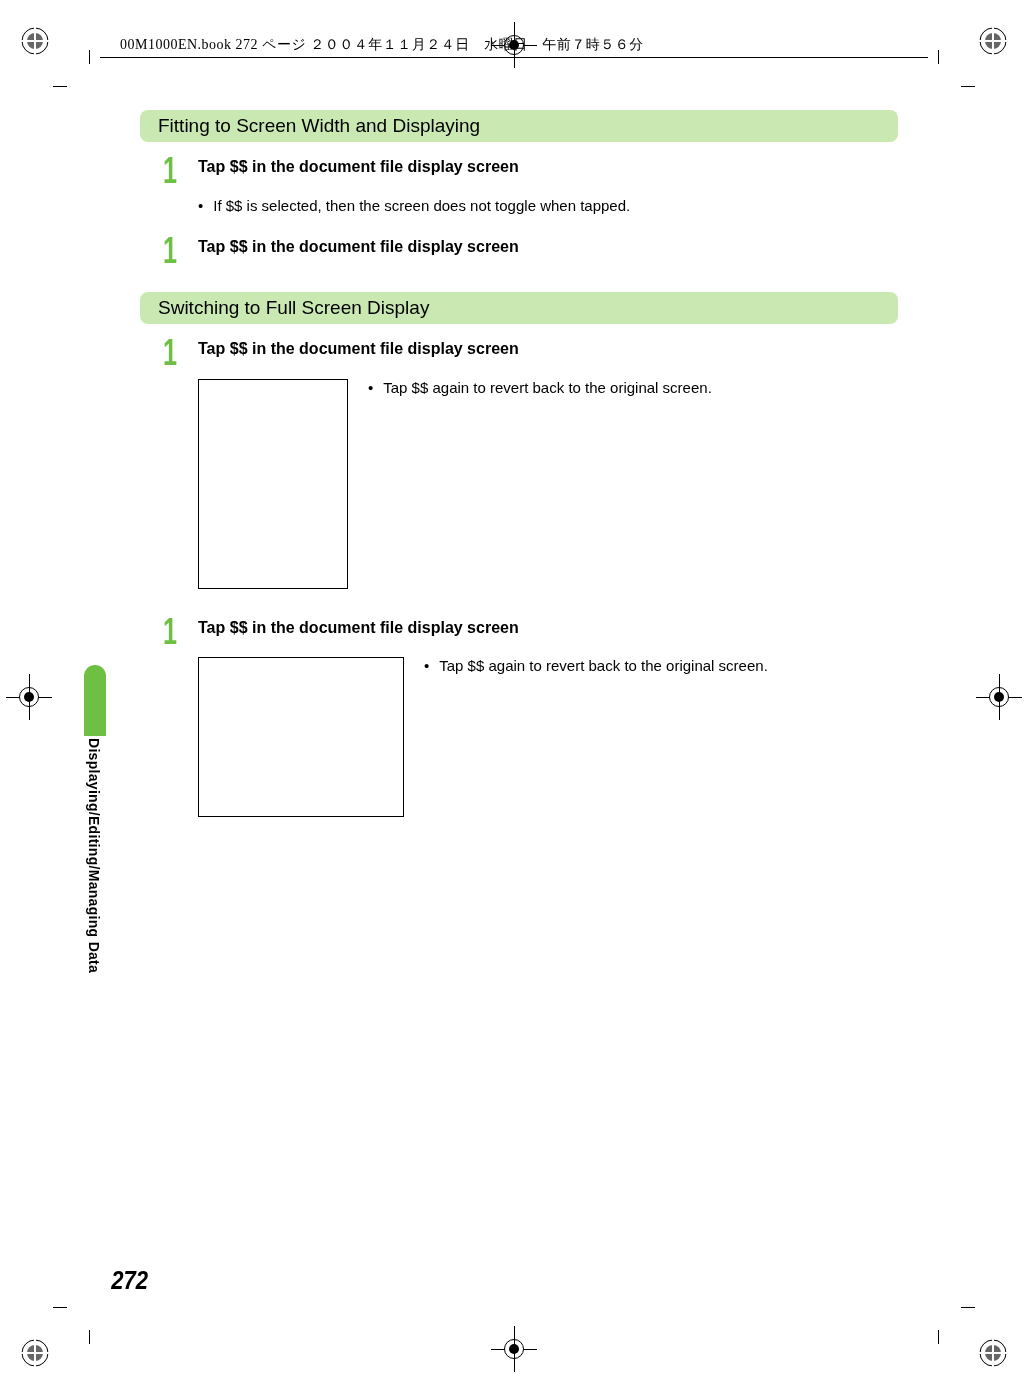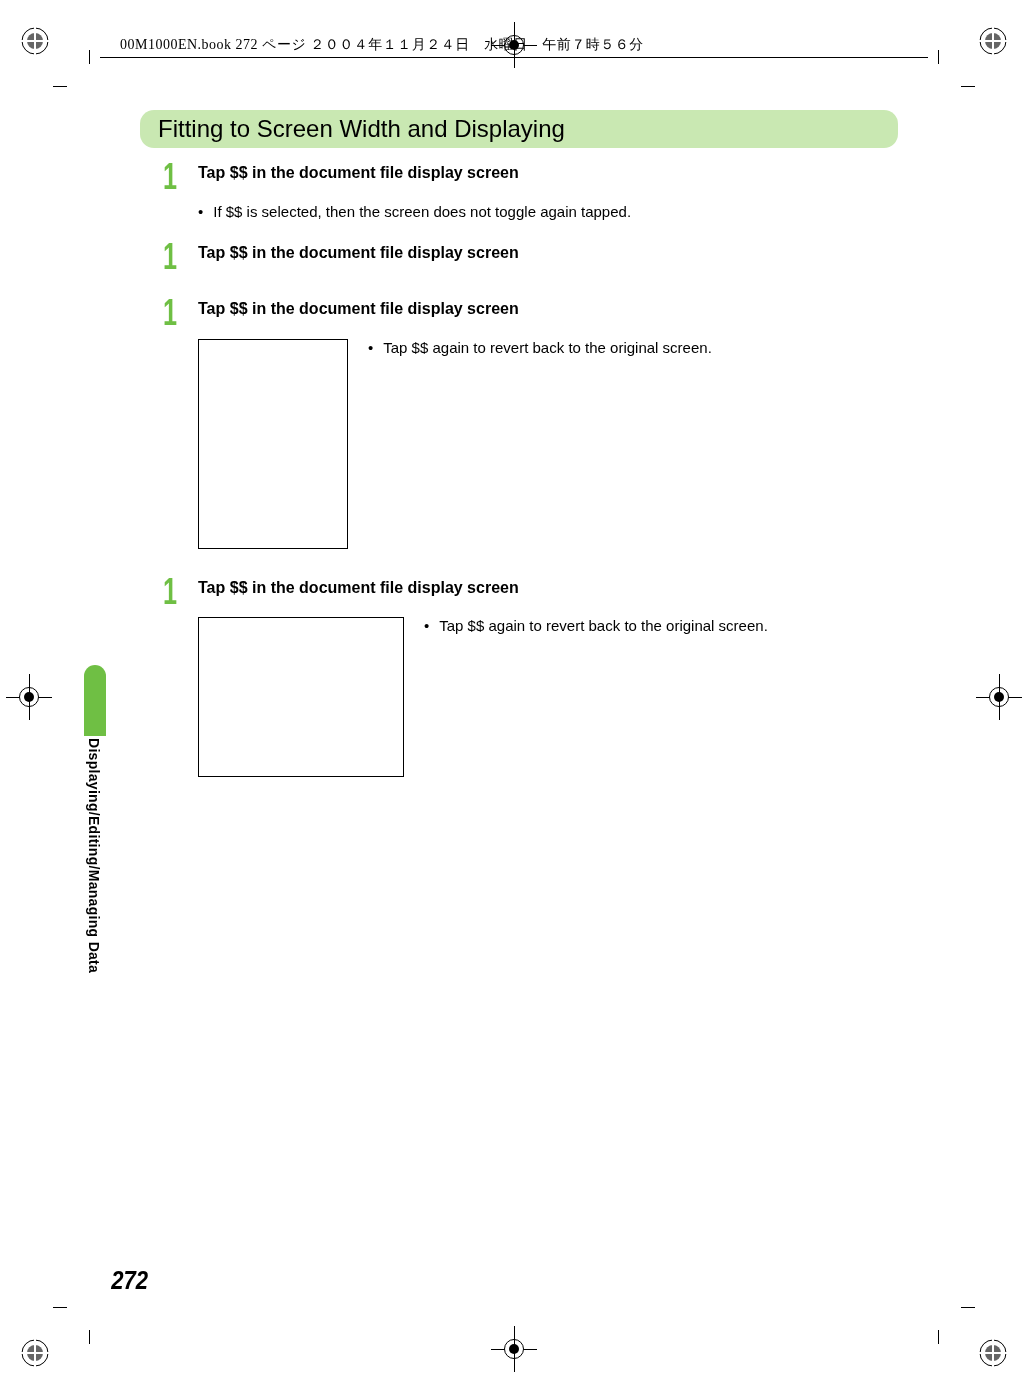--- a/index.html
+++ b/index.html
@@ -91,23 +91,23 @@
     .hline-r-t { position:absolute; right:0; top:36px; height:1px; width:14px; background:#000;}
     .hline-r-b { position:absolute; right:0; bottom:36px; height:1px; width:14px; background:#000;}
     .content {
       position: absolute;
       top: 110px;
       left: 140px;
       right: 130px;
     }
     .section-pill {
       background: #c9e8b2;
-      border-radius: 14px;
+      border-radius: 8px;
       padding: 5px 18px;
-      font-size: 24px;
+      font-size: 19px;
       color: #000;
       margin-bottom: 14px;
       margin-top: 24px;
     }
     .section-pill:first-child { margin-top: 0; }
     .step {
       display: flex;
       margin-left: 20px;
       margin-bottom: 10px;
       gap: 18px;
@@ -264,28 +264,29 @@
 
 <div class="content">
 
   <div class="section-pill">Fitting to Screen Width and Displaying</div>
   <div class="step">
     <div class="step-num">1</div>
     <div class="step-title">Tap $$ in the document file display screen</div>
   </div>
   <div class="bullet-row">
     <span class="bullet-dot">•</span>
-    <span>If $$ is selected, then the screen does not toggle again tapped.</span>
+    <span>If $$ is selected, then the screen does not toggle when tapped.</span>
   </div>
 
   <div class="step" style="margin-bottom:26px;">
     <div class="step-num">1</div>
     <div class="step-title">Tap $$ in the document file display screen</div>
   </div>
 
+  <div class="section-pill">Switching to Full Screen Display</div>
   <div class="step">
     <div class="step-num">1</div>
     <div class="step-title">Tap $$ in the document file display screen</div>
   </div>
   <div class="img-row">
     <div class="img-placeholder"></div>
     <div class="img-side-bullet">
       <span class="bullet-dot">•</span>
       <span>Tap $$ again to revert back to the original screen.</span>
     </div>

